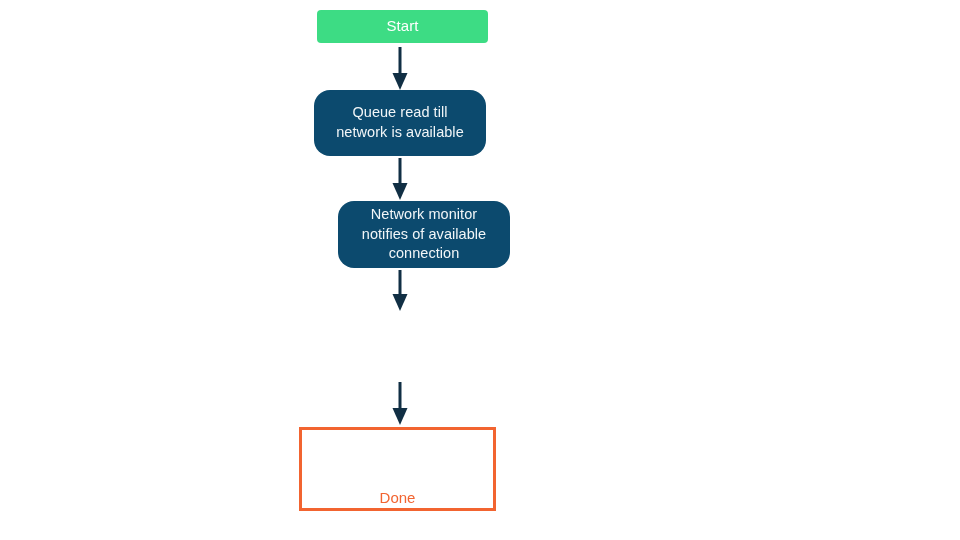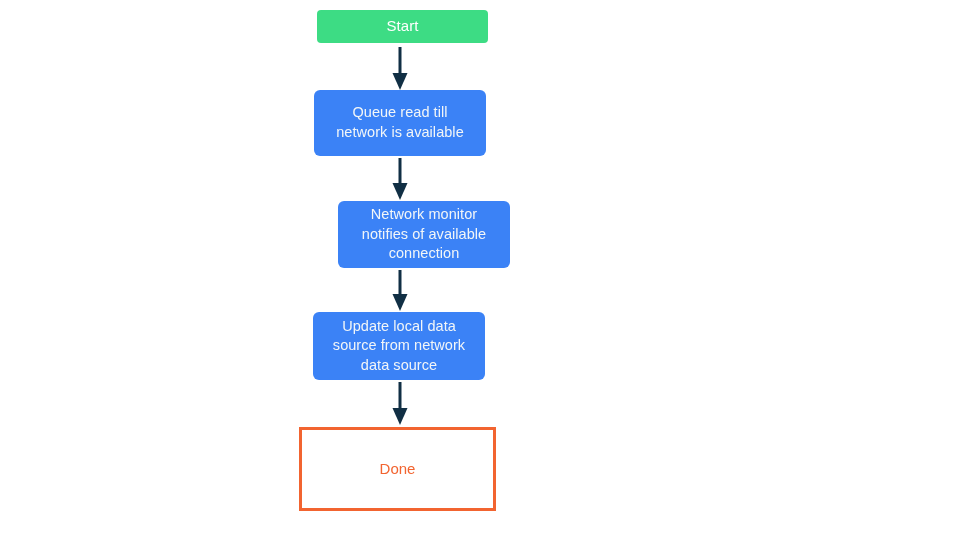--- a/index.html
+++ b/index.html
@@ -31,34 +31,34 @@
 
   .node-start {
     background: #3ddc84;
     color: #ffffff;
     border-radius: 4px;
     font-size: 15px;
     letter-spacing: .1px;
   }
 
   .node-process {
-    background: #3b82f6;
+    background: #0c4a6e;
     color: #f2f6f8;
-    border-radius: 6px;
+    border-radius: 16px;
     font-size: 14.5px;
     letter-spacing: .05px;
     padding: 12px 8px;
   }
 
   .node-done {
     background: #ffffff;
     color: #f26430;
     border: 3px solid #f26430;
     font-size: 15px;
-    align-items: center;
+    align-items: flex-end;
     justify-content: center;
   }
 
   
   .arrow {
     position: absolute;
     width: 24px;
   }
   .arrow svg { display: block; }
 </style>
@@ -96,25 +96,20 @@
 connection</span>
   </div>
 
   <div class="arrow" style="left:388px; top:270px; height:43px;">
     <svg width="24" height="43" viewBox="0 0 24 43" aria-hidden="true">
       <line x1="12" y1="0" x2="12" y2="25" stroke="#112f44" stroke-width="3"></line>
       <polygon points="4.5,24 19.5,24 12,41" fill="#112f44"></polygon>
     </svg>
   </div>
 
-  <div class="node node-process" style="left:313px; top:312px; width:172px; height:68px;">
-    <span>Update local data
-source from network
-data source</span>
-  </div>
 
   <div class="arrow" style="left:388px; top:382px; height:45px;">
     <svg width="24" height="45" viewBox="0 0 24 45" aria-hidden="true">
       <line x1="12" y1="0" x2="12" y2="27" stroke="#112f44" stroke-width="3"></line>
       <polygon points="4.5,26 19.5,26 12,43" fill="#112f44"></polygon>
     </svg>
   </div>
 
   <div class="node node-done" style="left:299px; top:427px; width:197px; height:84px;">
     <span>Done</span>

